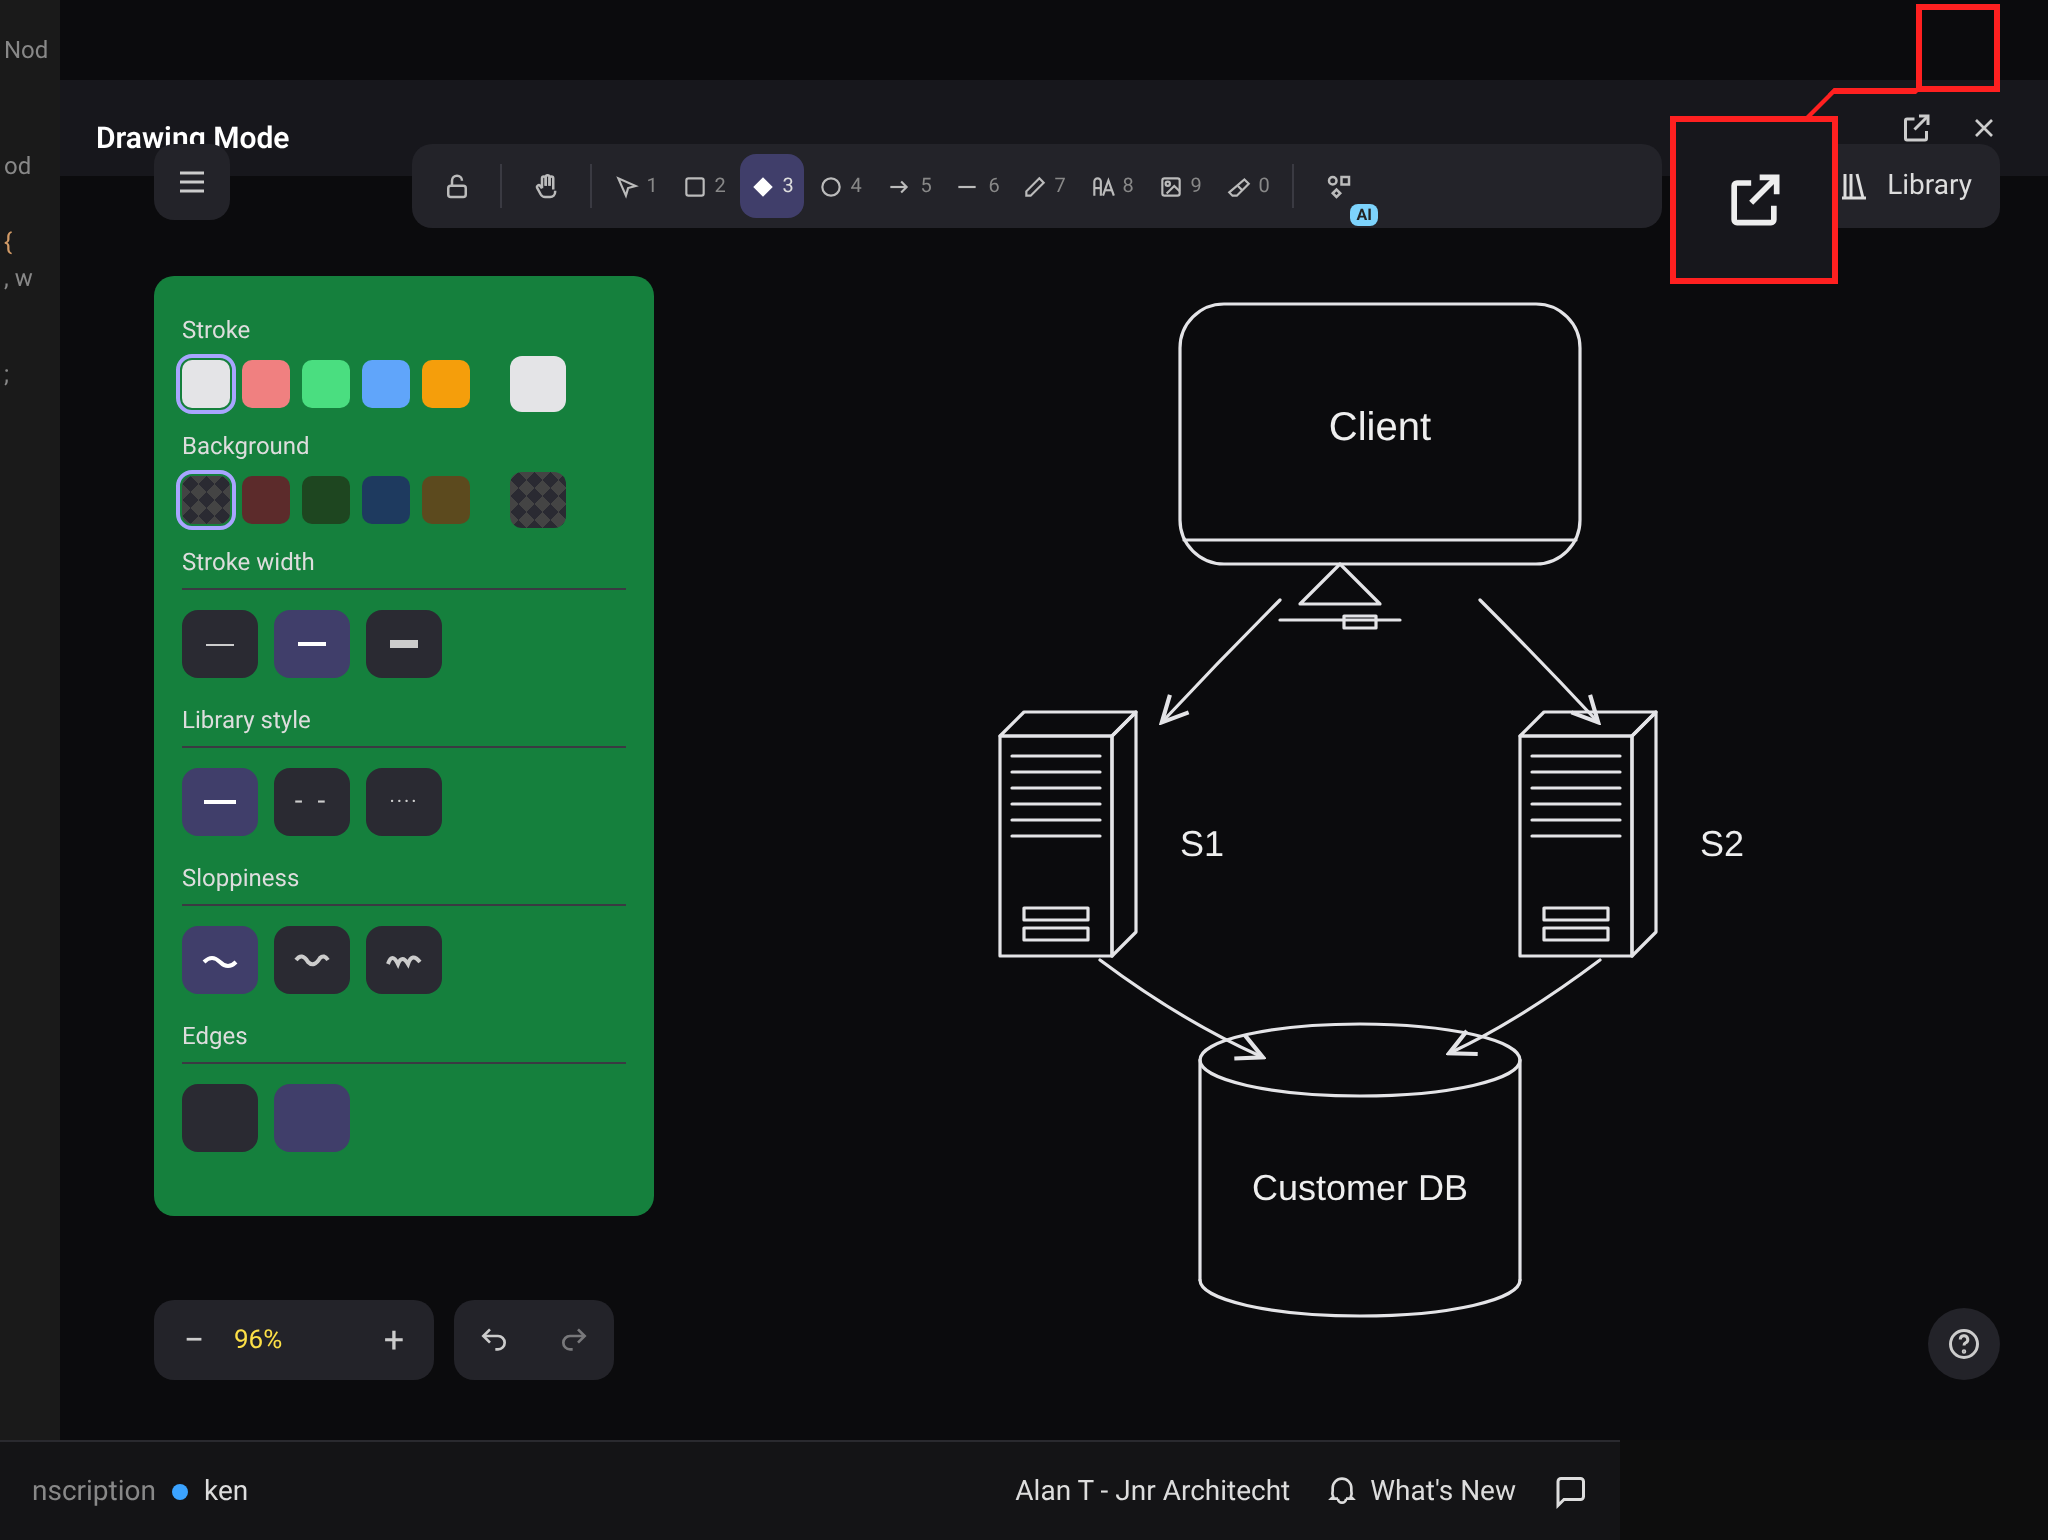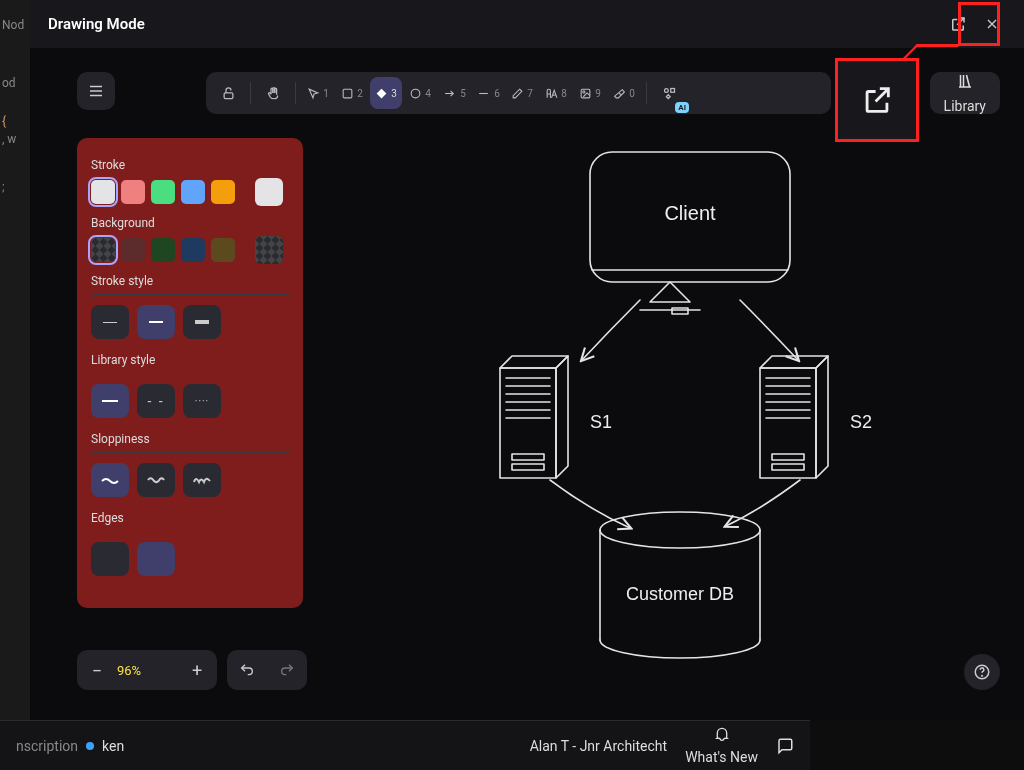--- a/index.html
+++ b/index.html
@@ -24,25 +24,26 @@
   }
   .left-strip div { padding: 2px 2px; white-space: nowrap; }
   .main-modal {
     position: absolute;
     left: 30px; top: 0;
     width: 994px; height: 720px;
     background: #0b0b0d;
   }
   .modal-header {
     display: flex;
-    align-items: center;
+    align-items: flex-end;
     justify-content: space-between;
     padding: 10px 18px;
     height: 48px;
     background: #17171c;
+    margin-top: 40px;
   }
   .modal-title { font-size: 15px; font-weight: 600; color: #fff; }
   .modal-header-right { display: flex; gap: 6px; align-items: center; }
   .icon-btn {
     width: 28px; height: 28px;
     display: flex; align-items: center; justify-content: center;
     border-radius: 6px;
     cursor: pointer;
     color: #ccc;
   }
@@ -144,29 +145,28 @@
     top: 72px; right: 24px;
     height: 42px;
     background: #232329;
     border-radius: 10px;
     display: flex; align-items: center;
     padding: 0 14px;
     gap: 8px;
     color: #ddd;
     font-size: 14px;
     cursor: pointer;
-    flex-direction: column;
   }
 
   .side-panel {
     position: absolute;
     left: 47px; top: 138px;
-    width: 226px;
+    width: 250px;
     height: 470px;
-    background: #7f1d1d;
+    background: #15803d;
     border-radius: 10px;
     padding: 14px;
     overflow: hidden;
     color: #ccc;
     font-size: 12px;
   }
   .panel-label { font-size: 12px; color: #ddd; margin-bottom: 6px; margin-top: 6px; }
   .swatch-row { display: flex; gap: 6px; align-items: center; margin-bottom: 10px; }
   .swatch {
     width: 24px; height: 24px;
@@ -241,21 +241,21 @@
     border-top: 1px solid #2a2a2f;
     display: flex; align-items: center;
     padding: 0 16px;
     font-size: 14px;
     color: #ddd;
     justify-content: space-between;
   }
   .bb-left { display: flex; align-items: center; gap: 8px; }
   .bb-dot { width: 8px; height: 8px; border-radius: 50%; background: #3ba3ff; }
   .bb-right { display: flex; align-items: center; gap: 18px; }
-  .bb-item { display: flex; align-items: center; gap: 6px; cursor: pointer; flex-direction: column; }
+  .bb-item { display: flex; align-items: flex-end; gap: 6px; cursor: pointer; }
   .bb-user { font-weight: 400; }
 
   svg text { font-family: -apple-system, sans-serif; fill: #eee; }
 </style>
 </head>
 <body>
 
 <div class="left-strip">
   <div>Nod</div>
   <div style="height:40px"></div>
@@ -424,21 +424,21 @@
     <div class="swatch-row">
       <div class="swatch trans sel"></div>
       <div class="swatch" style="background:#5c2b2b"></div>
       <div class="swatch" style="background:#1e4620"></div>
       <div class="swatch" style="background:#1e3a5f"></div>
       <div class="swatch" style="background:#5c4a1e"></div>
       <div class="swatch-gap"></div>
       <div class="swatch swatch-big trans"></div>
     </div>
 
-    <div class="panel-label">Stroke style</div>
+    <div class="panel-label">Stroke width</div>
     <hr class="panel-hr">
     <div class="opt-row">
       <div class="opt">
           <div style="width:14px;height:1px;background:#ccc"></div>
         </div>
       <div class="opt sel">
           <div style="width:14px;height:2px;background:#fff"></div>
         </div>
       <div class="opt">
           <div style="width:14px;height:4px;background:#ccc"></div>

